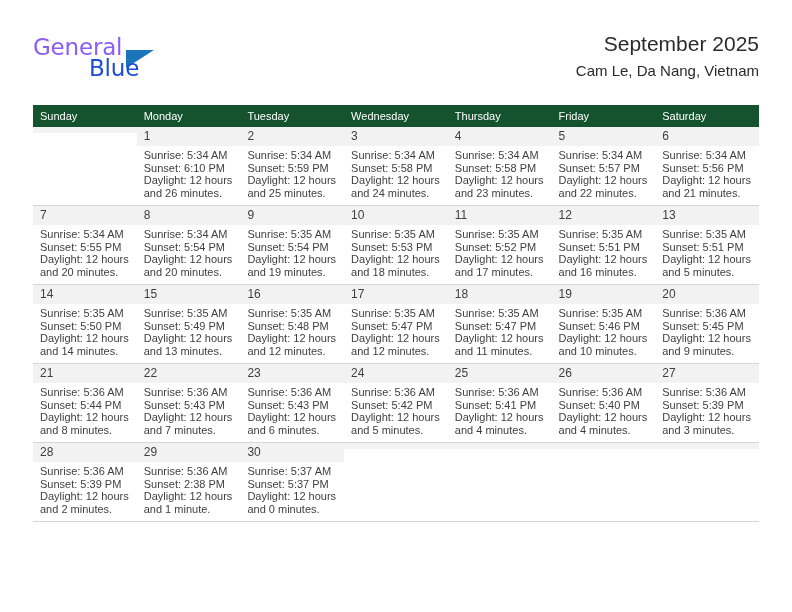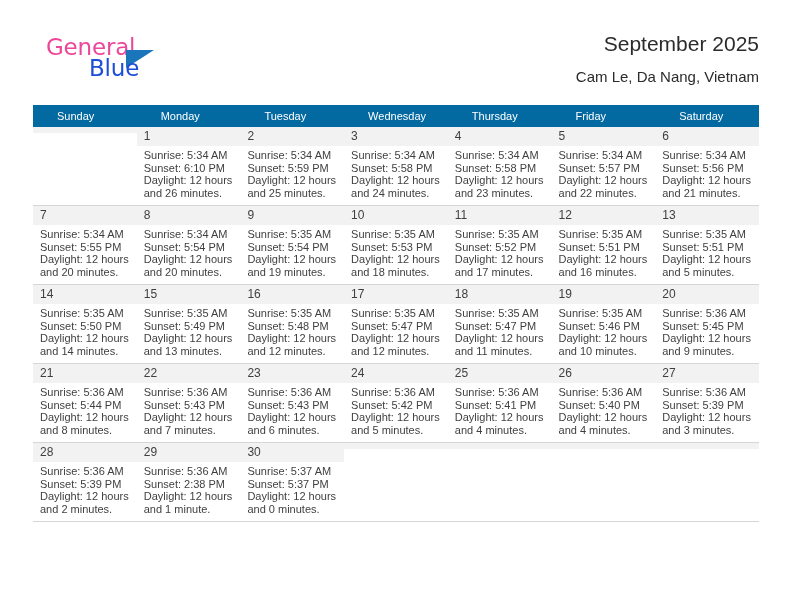--- a/index.html
+++ b/index.html
@@ -35,23 +35,22 @@
     top: 6px;
     width: 200px;
     height: 56px;
   }
   .logo-general {
     position: absolute;
     left: 0;
     top: 0;
     font-size: 23px;
     letter-spacing: -0.2px;
-    color: #ec4899;
+    color: #8b5cf6;
     font-family: "DejaVu Sans", sans-serif;
-    margin-left: 13px;
   }
   .logo-blue {
     position: absolute;
     left: 56px;
     top: 21px;
     font-size: 23px;
     letter-spacing: -0.2px;
     color: #1d4ed8;
     font-family: "DejaVu Sans", sans-serif;
   }
@@ -74,40 +73,39 @@
   .cal-title {
     font-size: 21px;
     color: #2b2b2b;
     line-height: 32px;
     white-space: nowrap;
   }
   .cal-subtitle {
     font-size: 15px;
     color: #2b2b2b;
     line-height: 22px;
-    margin-top: 6px;
     white-space: nowrap;
   }
 
   
   .calendar {
     position: absolute;
     left: 33px;
     top: 105px;
     width: 726px;
     border-collapse: collapse;
     table-layout: fixed;
   }
   .calendar th {
-    background: #0369a1;
+    background: #14532d;
     color: #ffffff;
     font-size: 11px;
     font-weight: normal;
     text-align: left;
-    padding: 5px 0 5px 24px;
+    padding: 5px 0 5px 7px;
     height: 11px;
     border: none;
   }
   .calendar td {
     vertical-align: top;
     border-bottom: 1px solid #d6d6d6;
     padding: 0;
     height: 78px;
     width: 103.7px;
     background: #ffffff;

